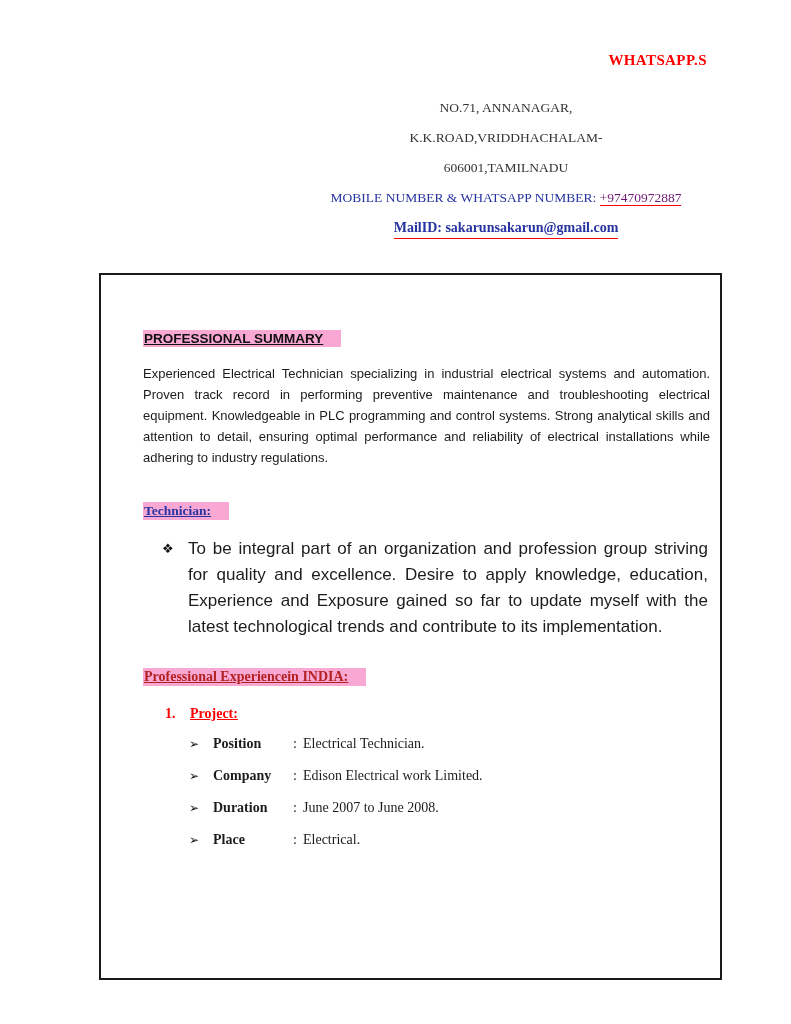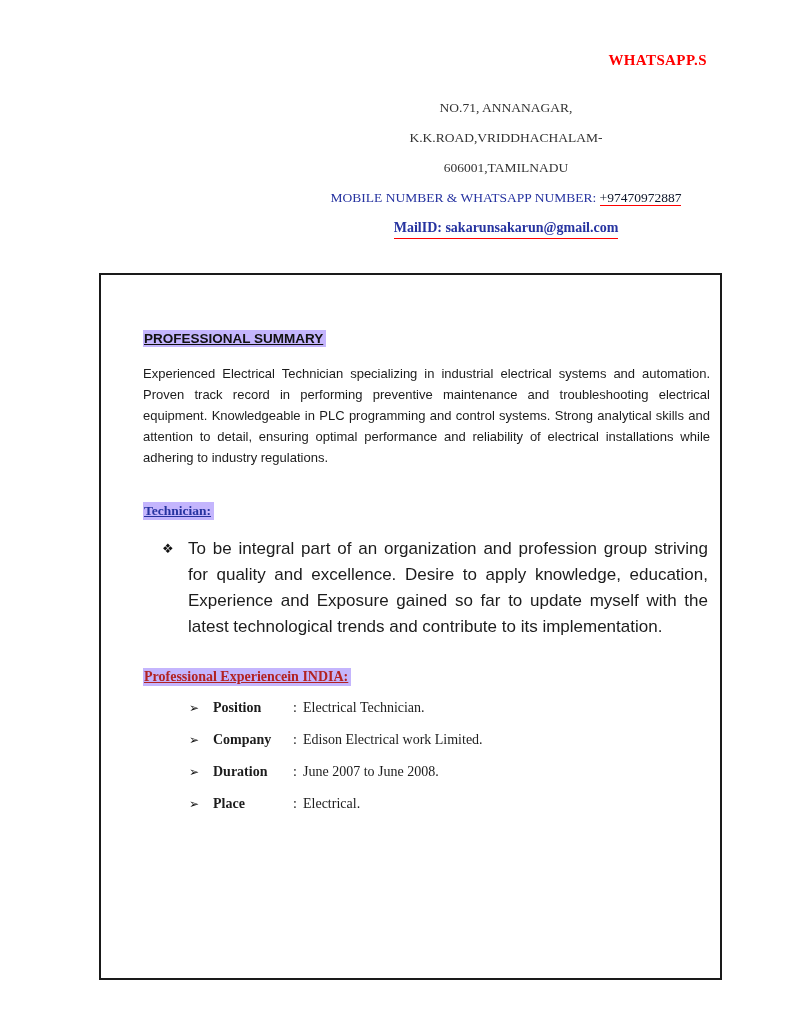--- a/index.html
+++ b/index.html
@@ -26,21 +26,21 @@
   .contact{
     width:470px;
     margin:24px 50px 11px auto;
     text-align:center;
     font-size:13.5px;
     color:#333333;
     line-height:30px;
   }
   .contact .blue-line{ color:#2633a0; }
   .phone-link{
-    color:#0f172a;
+    color:#701a75;
     text-decoration:none;
     border-bottom:1px solid #ff0000;
     cursor:pointer;
   }
   .mail-line{ line-height:30px; }
   .mail-wrap{
     display:inline-block;
     color:#2633a0;
     font-weight:bold;
     font-size:14px;
@@ -52,25 +52,25 @@
   .content-box{
     box-sizing:border-box;
     margin:30px 0 0 99px;
     width:623px;
     height:707px;
     border:2px solid #1a1a1a;
     padding:54px 10px 0 42px;
   }
   .sec-title{
     display:inline-block;
-    background:#c4b5fd;
+    background:#f9a8d4;
     font-weight:bold;
     text-decoration:underline;
     font-size:13.5px;
-    padding:1px 3px 1px 1px;
+    padding:1px 18px 1px 1px;
   }
   .t-summary{ font-family:"Liberation Sans", sans-serif; color:#111; }
   .t-objectives{ color:#2633a0; margin-top:34px; }
   .t-experience{ color:#b22222; margin-top:28px; font-size:14px; }
   .summary-text{
     margin:16px 0 0 0;
     font-family:"Liberation Sans", sans-serif;
     font-size:13px;
     line-height:21px;
     text-align:justify;
@@ -145,20 +145,23 @@
 
     <div><span class="sec-title t-objectives">Technician:</span></div>
 
     <div class="obj-row">
       <span class="obj-bullet">❖</span>
       <p class="obj-text">To be integral part of an organization and profession group striving for quality and excellence. Desire to apply knowledge, education, Experience and Exposure gained so far to update myself with the latest technological trends and contribute to its implementation.</p>
     </div>
 
     <div><span class="sec-title t-experience">Professional Experiencein INDIA:</span></div>
 
+    <div class="project-line">
+      <span class="project-num">1.</span><span class="project-label">Project:</span>
+    </div>
 
     <div class="exp-row">
       <span class="exp-arrow">➢</span>
       <span class="exp-label">Position</span>
       <span class="exp-sep">:</span>
       <span class="exp-value">Electrical Technician.</span>
     </div>
 
     <div class="exp-row">
       <span class="exp-arrow">➢</span>

